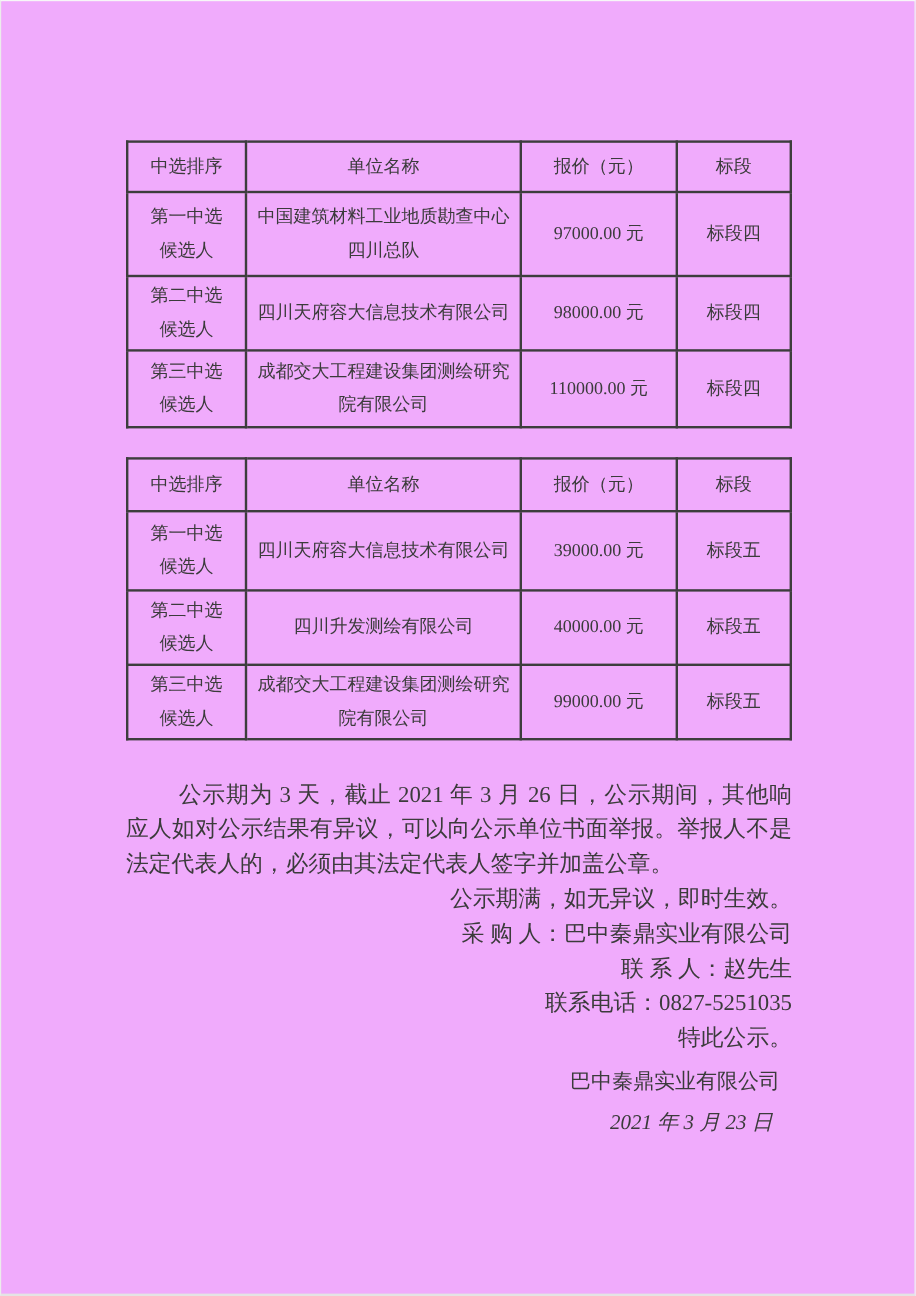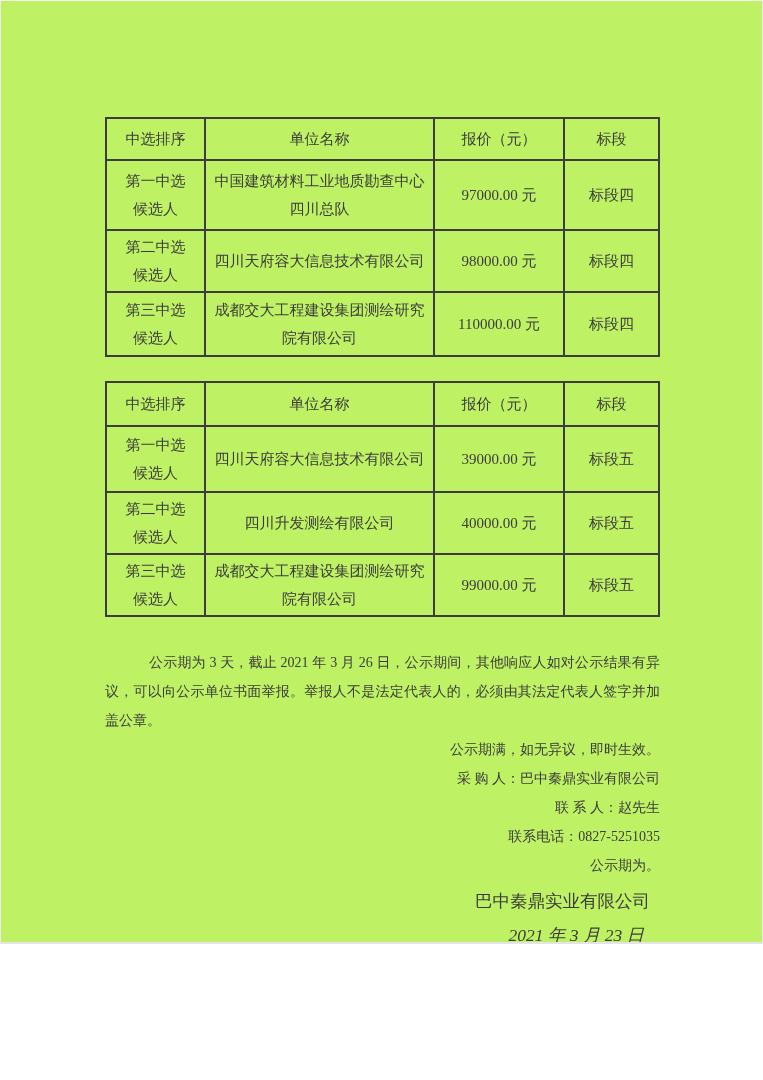--- a/index.html
+++ b/index.html
@@ -9,22 +9,22 @@
   }
   body {
     width: 763px;
     height: 1080px;
     font-family: "Liberation Serif", "DejaVu Serif", serif;
     color: #3b3b3b;
   }
   .page {
     box-sizing: border-box;
     width: 763px;
-    height: 944px;
-    background: #bef264;
+    height: 1080px;
+    background: #f0abfc;
     border-left: 1px solid #ececec;
     border-right: 1px solid #ececec;
     border-bottom: 2px solid #e4e4e4;
     border-top: 1px solid #f7f7f7;
     overflow: hidden;
   }
   table.bid-table {
     border-collapse: collapse;
     table-layout: fixed;
     margin-left: 104px;
@@ -47,21 +47,21 @@
   .t1 tr.r0   { height: 70px; }
   .t1 tr.r1   { height: 62px; }
   .t1 tr.r2   { height: 64px; }
   .t2 tr.hdr  { height: 44px; }
   .t2 tr.r0   { height: 66px; }
   .t2 tr.r1   { height: 62px; }
   .t2 tr.r2   { height: 58px; }
   .price-cell { font-size: 16px; }
   .notice {
     margin: 31px 102px 0 104px;
-    font-size: 14px;
+    font-size: 19px;
     line-height: 29px;
     text-align: justify;
   }
   .notice p { margin: 0; }
   .notice .para { text-indent: 44px; }
   .notice .line { padding-left: 44px; text-align: right; }
   .signature {
     margin-top: 4px;
     margin-right: 112px;
     text-align: right;
@@ -153,21 +153,21 @@
     </tr>
   </tbody>
     </table>
 
   <div class="notice">
     <p class="para">公示期为 3 天，截止 2021 年 3 月 26 日，公示期间，其他响应人如对公示结果有异议，可以向公示单位书面举报。举报人不是法定代表人的，必须由其法定代表人签字并加盖公章。</p>
     <p class="line">公示期满，如无异议，即时生效。</p>
     <p class="line"><span>采 购 人：</span><span>巴中秦鼎实业有限公司</span></p>
     <p class="line"><span>联 系 人：</span><span>赵先生</span></p>
     <p class="line"><span>联系电话：</span><span>0827-5251035</span></p>
-    <p class="line">公示期为。</p>
+    <p class="line">特此公示。</p>
   </div>
 
   <div class="signature">
     <div>巴中秦鼎实业有限公司</div>
     <div class="date">2021 年 3 月 23 日</div>
   </div>
 
 </div>
 
 </body></html>

